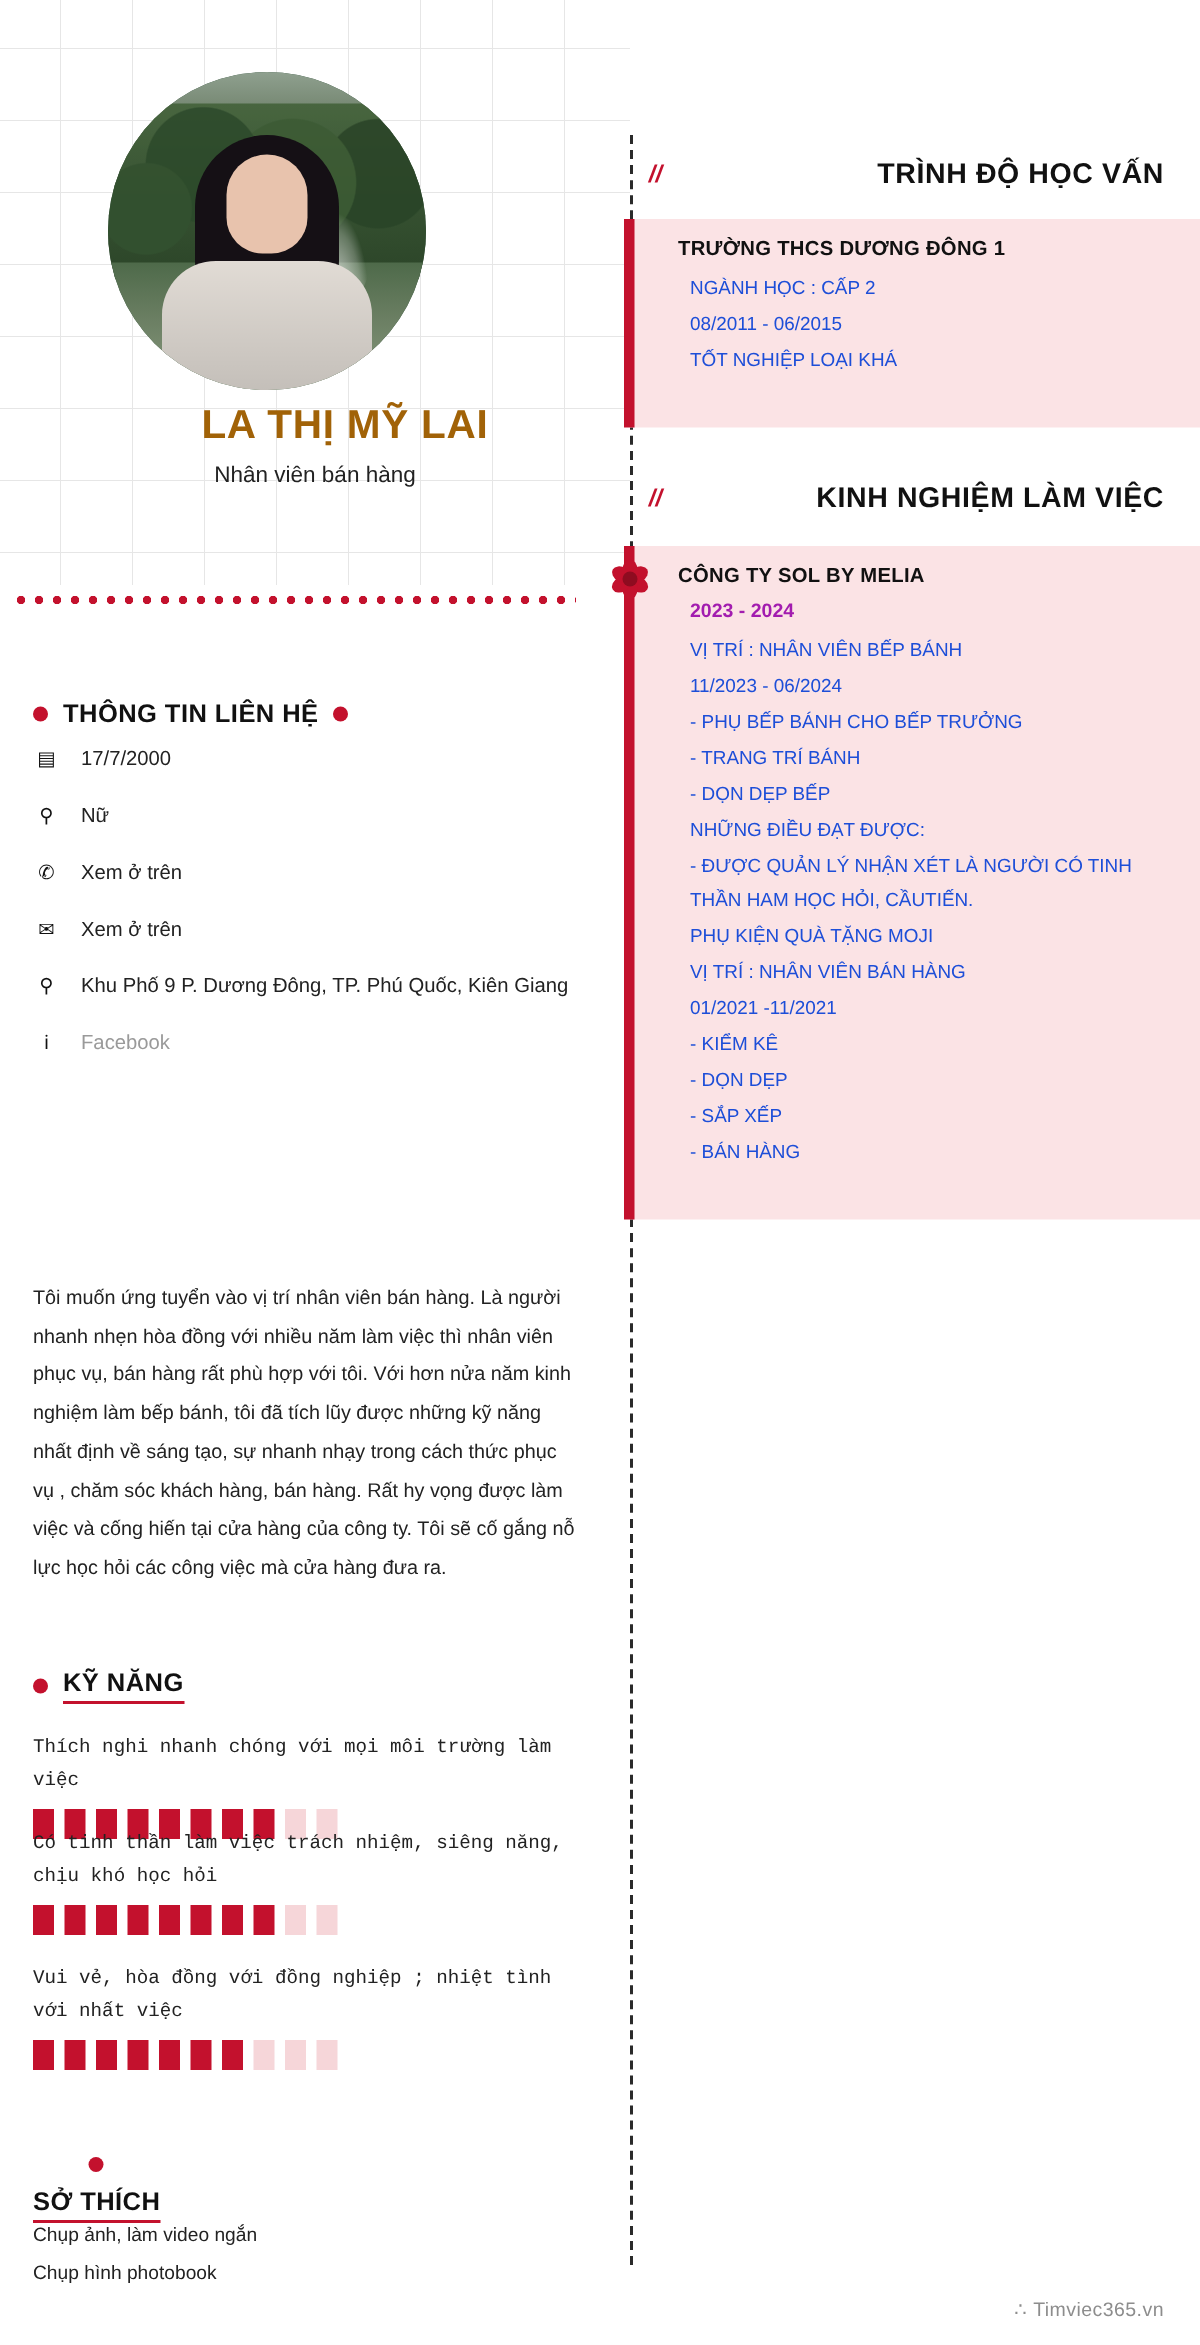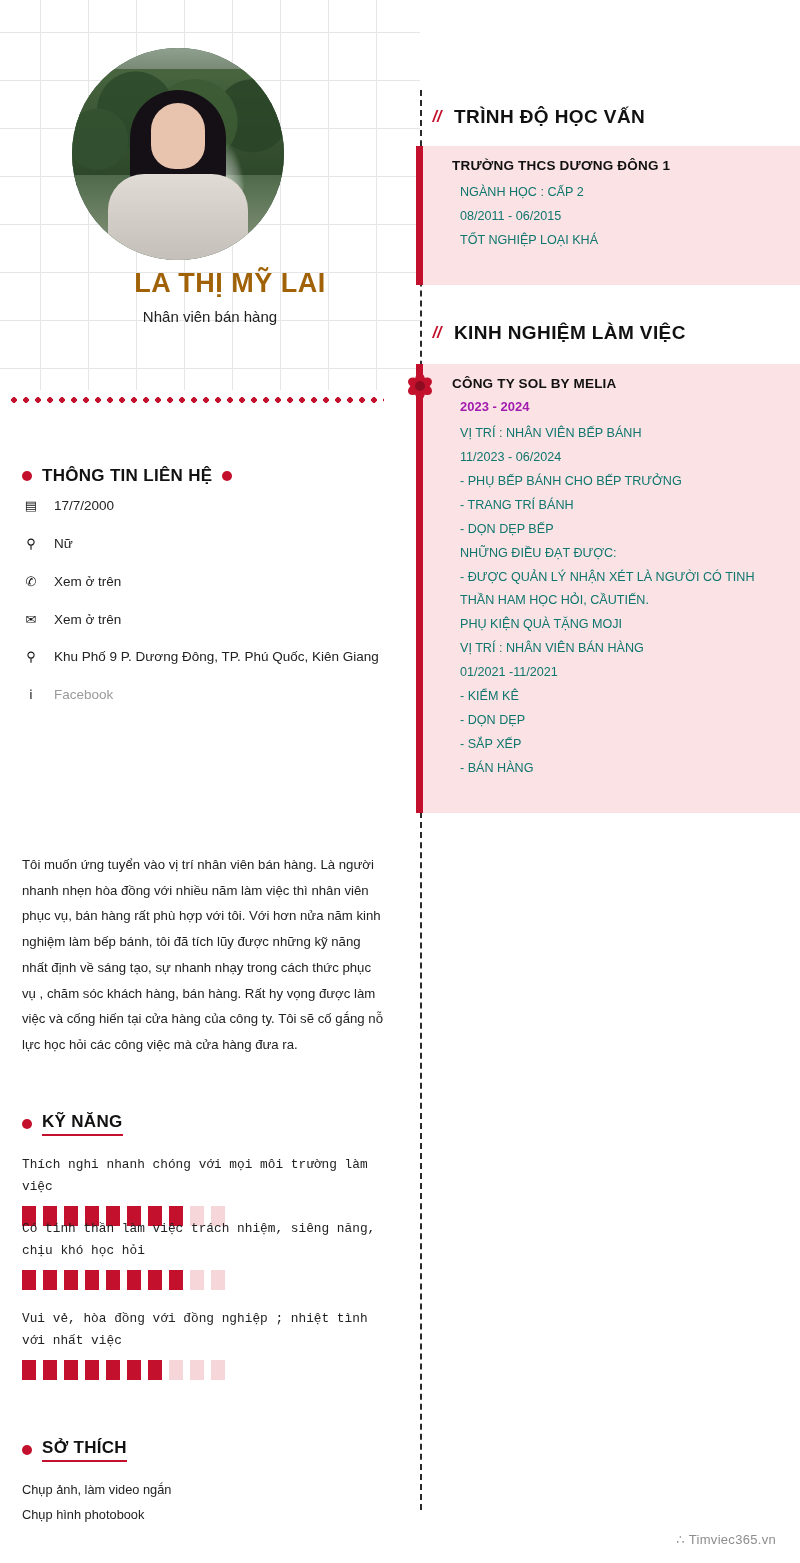--- a/index.html
+++ b/index.html
@@ -215,21 +215,21 @@
     color: #c3112d;
     font-weight: bold;
     font-size: 16px;
     font-style: italic;
     width: 34px;
     text-align: center;
     flex: none;
   }
   .r-title {
     flex: 1;
-    text-align: left;
+    text-align: right;
     font-size: 19px;
     font-weight: bold;
     letter-spacing: .4px;
     color: #111;
     padding-right: 24px;
   }
   .panel {
     position: absolute;
     left: 0;
     width: 380px;
@@ -250,21 +250,21 @@
     margin-bottom: 8px;
   }
   .org-years {
     font-size: 13px;
     font-weight: bold;
     color: #a21caf;
     margin: 0 0 8px 8px;
   }
   .p-line {
     font-size: 12.6px;
-    color: #0f766e;
+    color: #1d4ed8;
     line-height: 1.9;
     margin-left: 8px;
   }
   .flower {
     position: absolute;
     left: -14px; top: 8px;
     width: 28px; height: 28px;
   }
   .flower span {
     position: absolute;
@@ -397,21 +397,21 @@
           <span class="bar on"></span>
         <span class="bar on"></span>
           <span class="bar on"></span>
           <span class="bar on"></span>
         <span class="bar"></span>
           <span class="bar"></span>
           <span class="bar"></span>
       </div>
     </div>
 
-    <div class="sec-head" style="left:22px; top:1438px;">
+    <div class="sec-head" style="left:22px; top:1438px;flex-direction:column;">
       <span class="bullet-dot"></span>
       <span class="sec-title">SỞ THÍCH</span>
     </div>
     <div class="hobby-list">
       <div>Chụp ảnh, làm video ngắn</div>
       <div>Chụp hình photobook</div>
     </div>
   </div>
 
   <div class="right">

